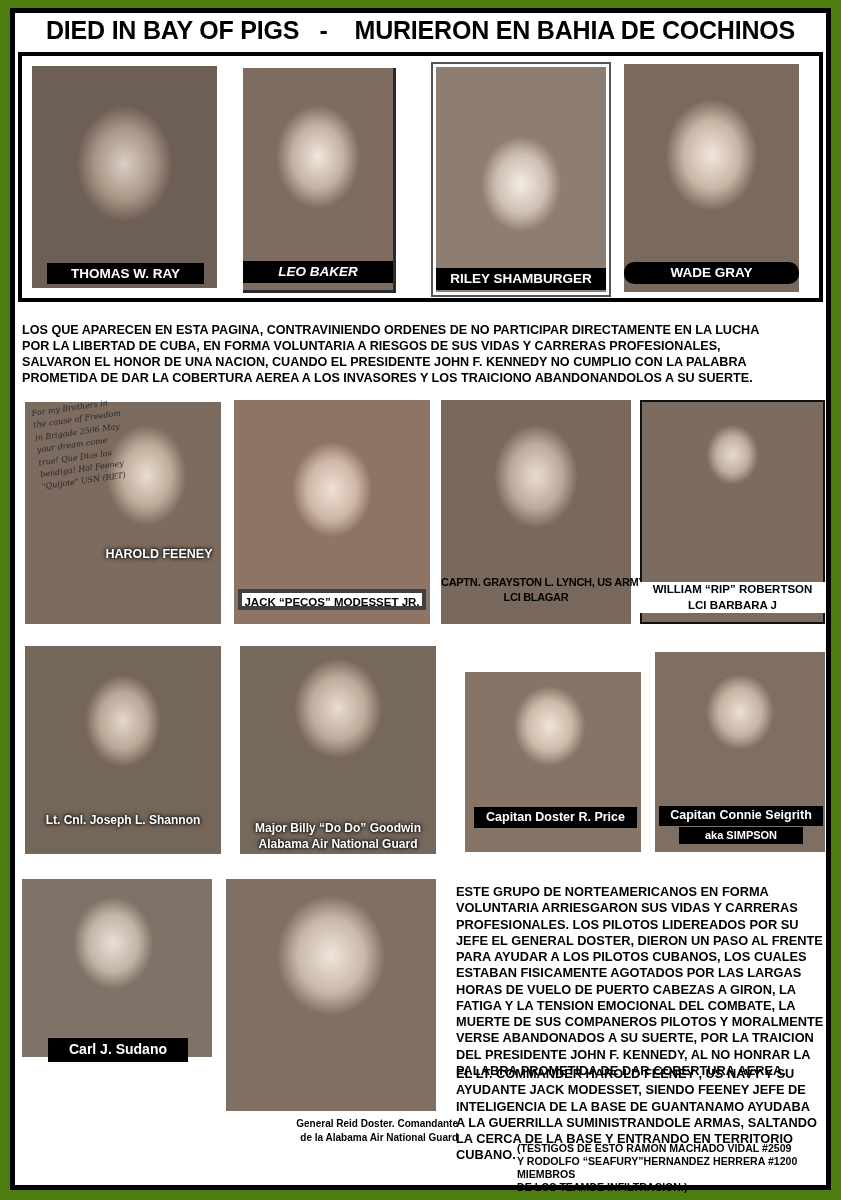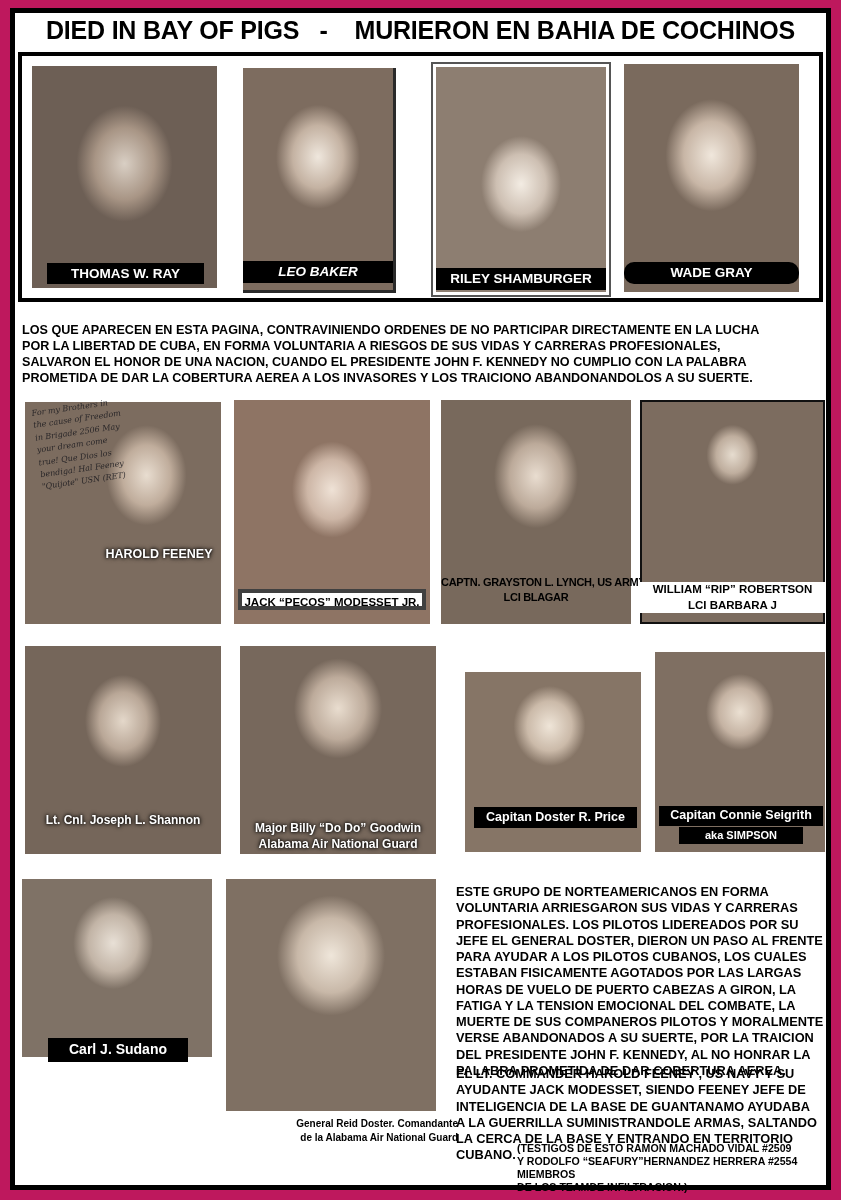--- a/index.html
+++ b/index.html
@@ -6,21 +6,21 @@
   body{
     width:841px;height:1200px;
     font-family:"Liberation Sans", sans-serif;
     color:#000;
     overflow:hidden;
   }
   .page{
     position:relative;
     width:841px;height:1200px;
     box-sizing:border-box;
-    background:#be185d;
+    background:#4d7c0f;
   }
   
   .outer-frame{
     position:absolute;
     left:10px;top:8px;right:10px;bottom:10px;
     border:5px solid #000;
     box-sizing:border-box;
     background:#fff;
   }
   .title{
@@ -266,16 +266,16 @@
 PALABRA PROMETIDA DE DAR COBERTURA AEREA.</div>
 
   <div class="para" style="left:456px;top:1066px;width:375px;font-size:12.8px;line-height:1.27;">EL LT. COMMANDER HAROLD FEENEY , US NAVY Y SU
 AYUDANTE JACK MODESSET, SIENDO FEENEY JEFE DE
 INTELIGENCIA DE LA BASE DE GUANTANAMO AYUDABA
 A LA GUERRILLA SUMINISTRANDOLE ARMAS, SALTANDO
 LA CERCA DE LA BASE Y ENTRANDO EN TERRITORIO
 CUBANO.</div>
 
   <div class="para" style="left:517px;top:1142px;width:318px;font-size:10.6px;line-height:1.23;text-indent:0;">(TESTIGOS DE ESTO RAMON MACHADO VIDAL #2509
-Y RODOLFO “SEAFURY”HERNANDEZ  HERRERA #2554 MIEMBROS
+Y RODOLFO “SEAFURY”HERNANDEZ  HERRERA #1200 MIEMBROS
 DE LOS TEAMDE INFILTRACION.)</div>
 
 </div>
 
 </body></html>

